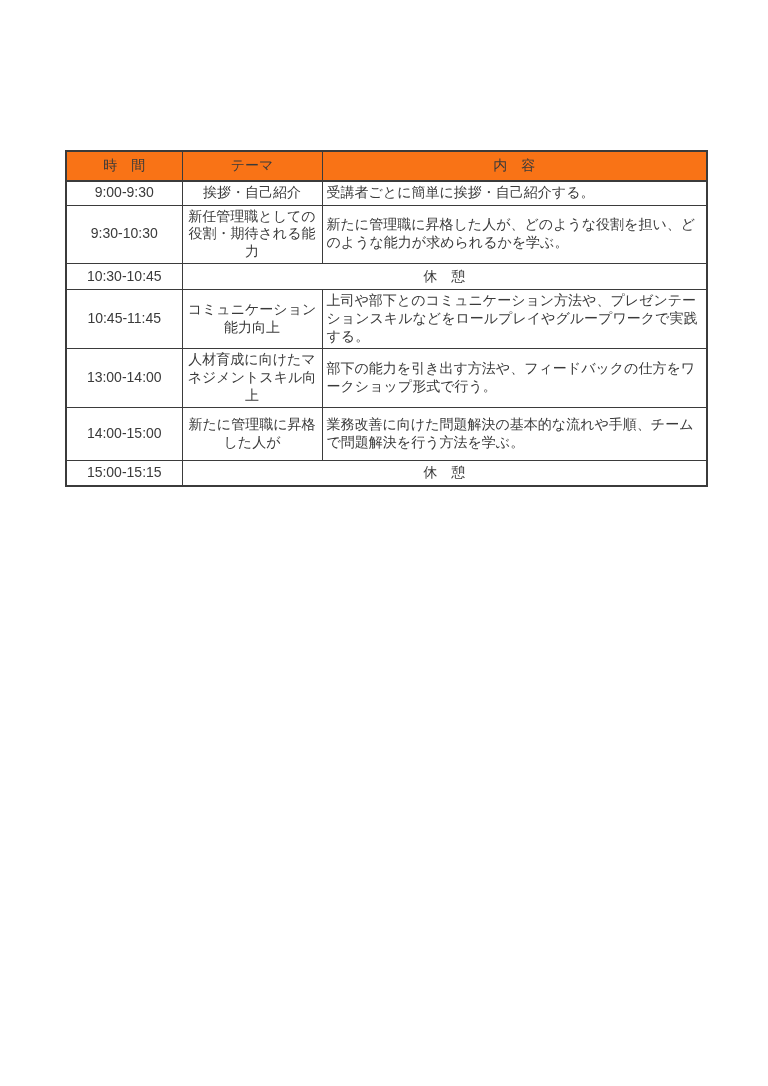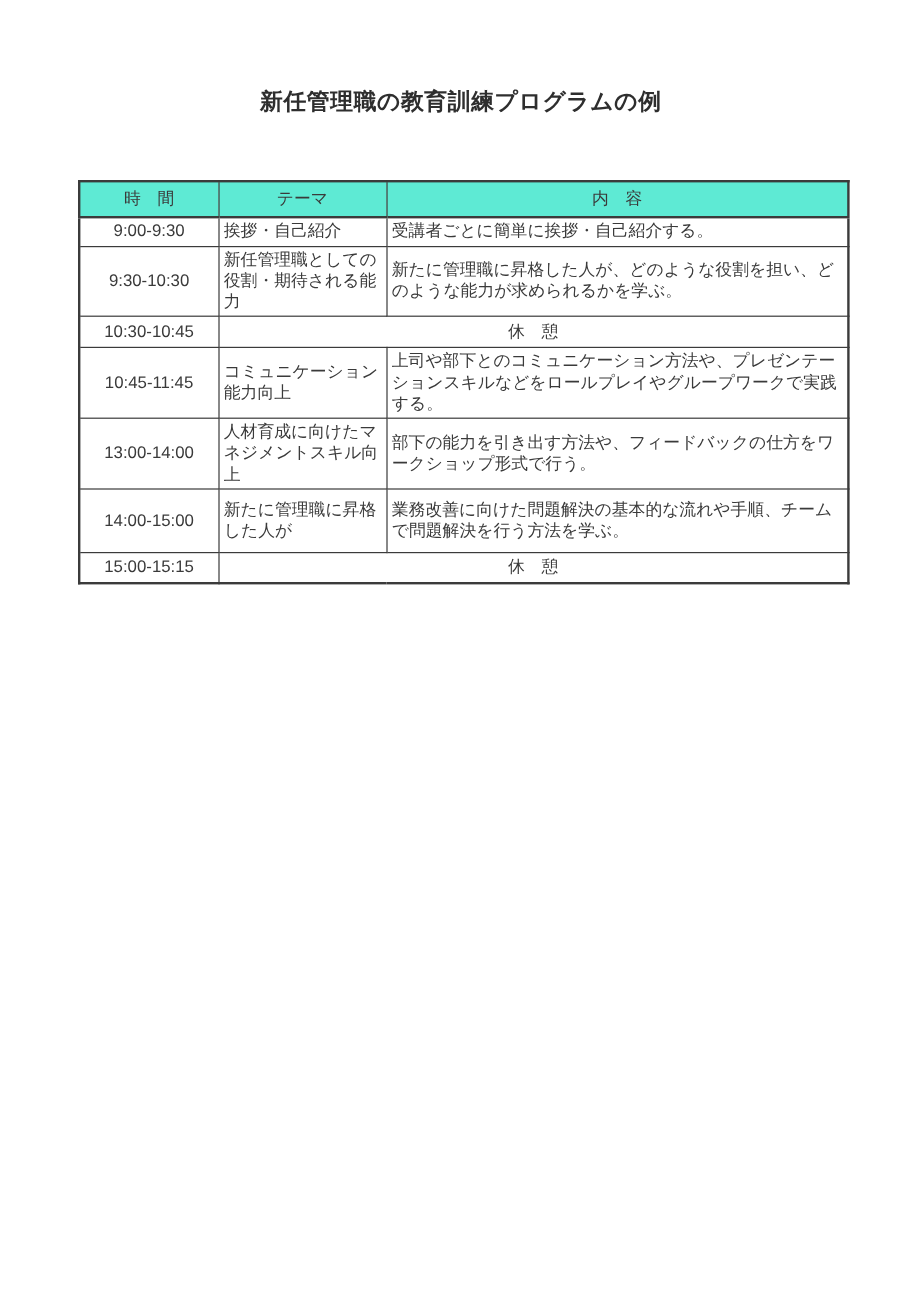--- a/index.html
+++ b/index.html
@@ -38,46 +38,46 @@
     color: #3a3a3a;
   }
   table.schedule td, table.schedule th {
     border: 1px solid #3b3b3b;
     padding: 2px 4px;
     line-height: 1.28;
     font-weight: normal;
     vertical-align: middle;
   }
   tr.header-row th {
-    background: #5eead4;
+    background: #f97316;
     border-bottom: 2px solid #3b3b3b;
     text-align: center;
     height: 24px;
   }
   td.time-cell {
     text-align: center;
     white-space: nowrap;
   }
   td.theme-cell {
+    text-align: center;
     padding: 2px 7px;
   }
   td.content-cell {
     text-align: left;
     padding: 2px 5px;
   }
   td.break-cell {
     text-align: center;
   }
 </style>
 </head>
 <body>
 
 <div class="page">
 
-  <div class="page-title">新任管理職の教育訓練プログラムの例</div>
 
   <table class="schedule">
     <colgroup>
       <col style="width:116px">
       <col style="width:140px">
       <col style="width:385px">
     </colgroup>
     <tbody>
       <tr class="header-row">
         <th>時　間</th>

